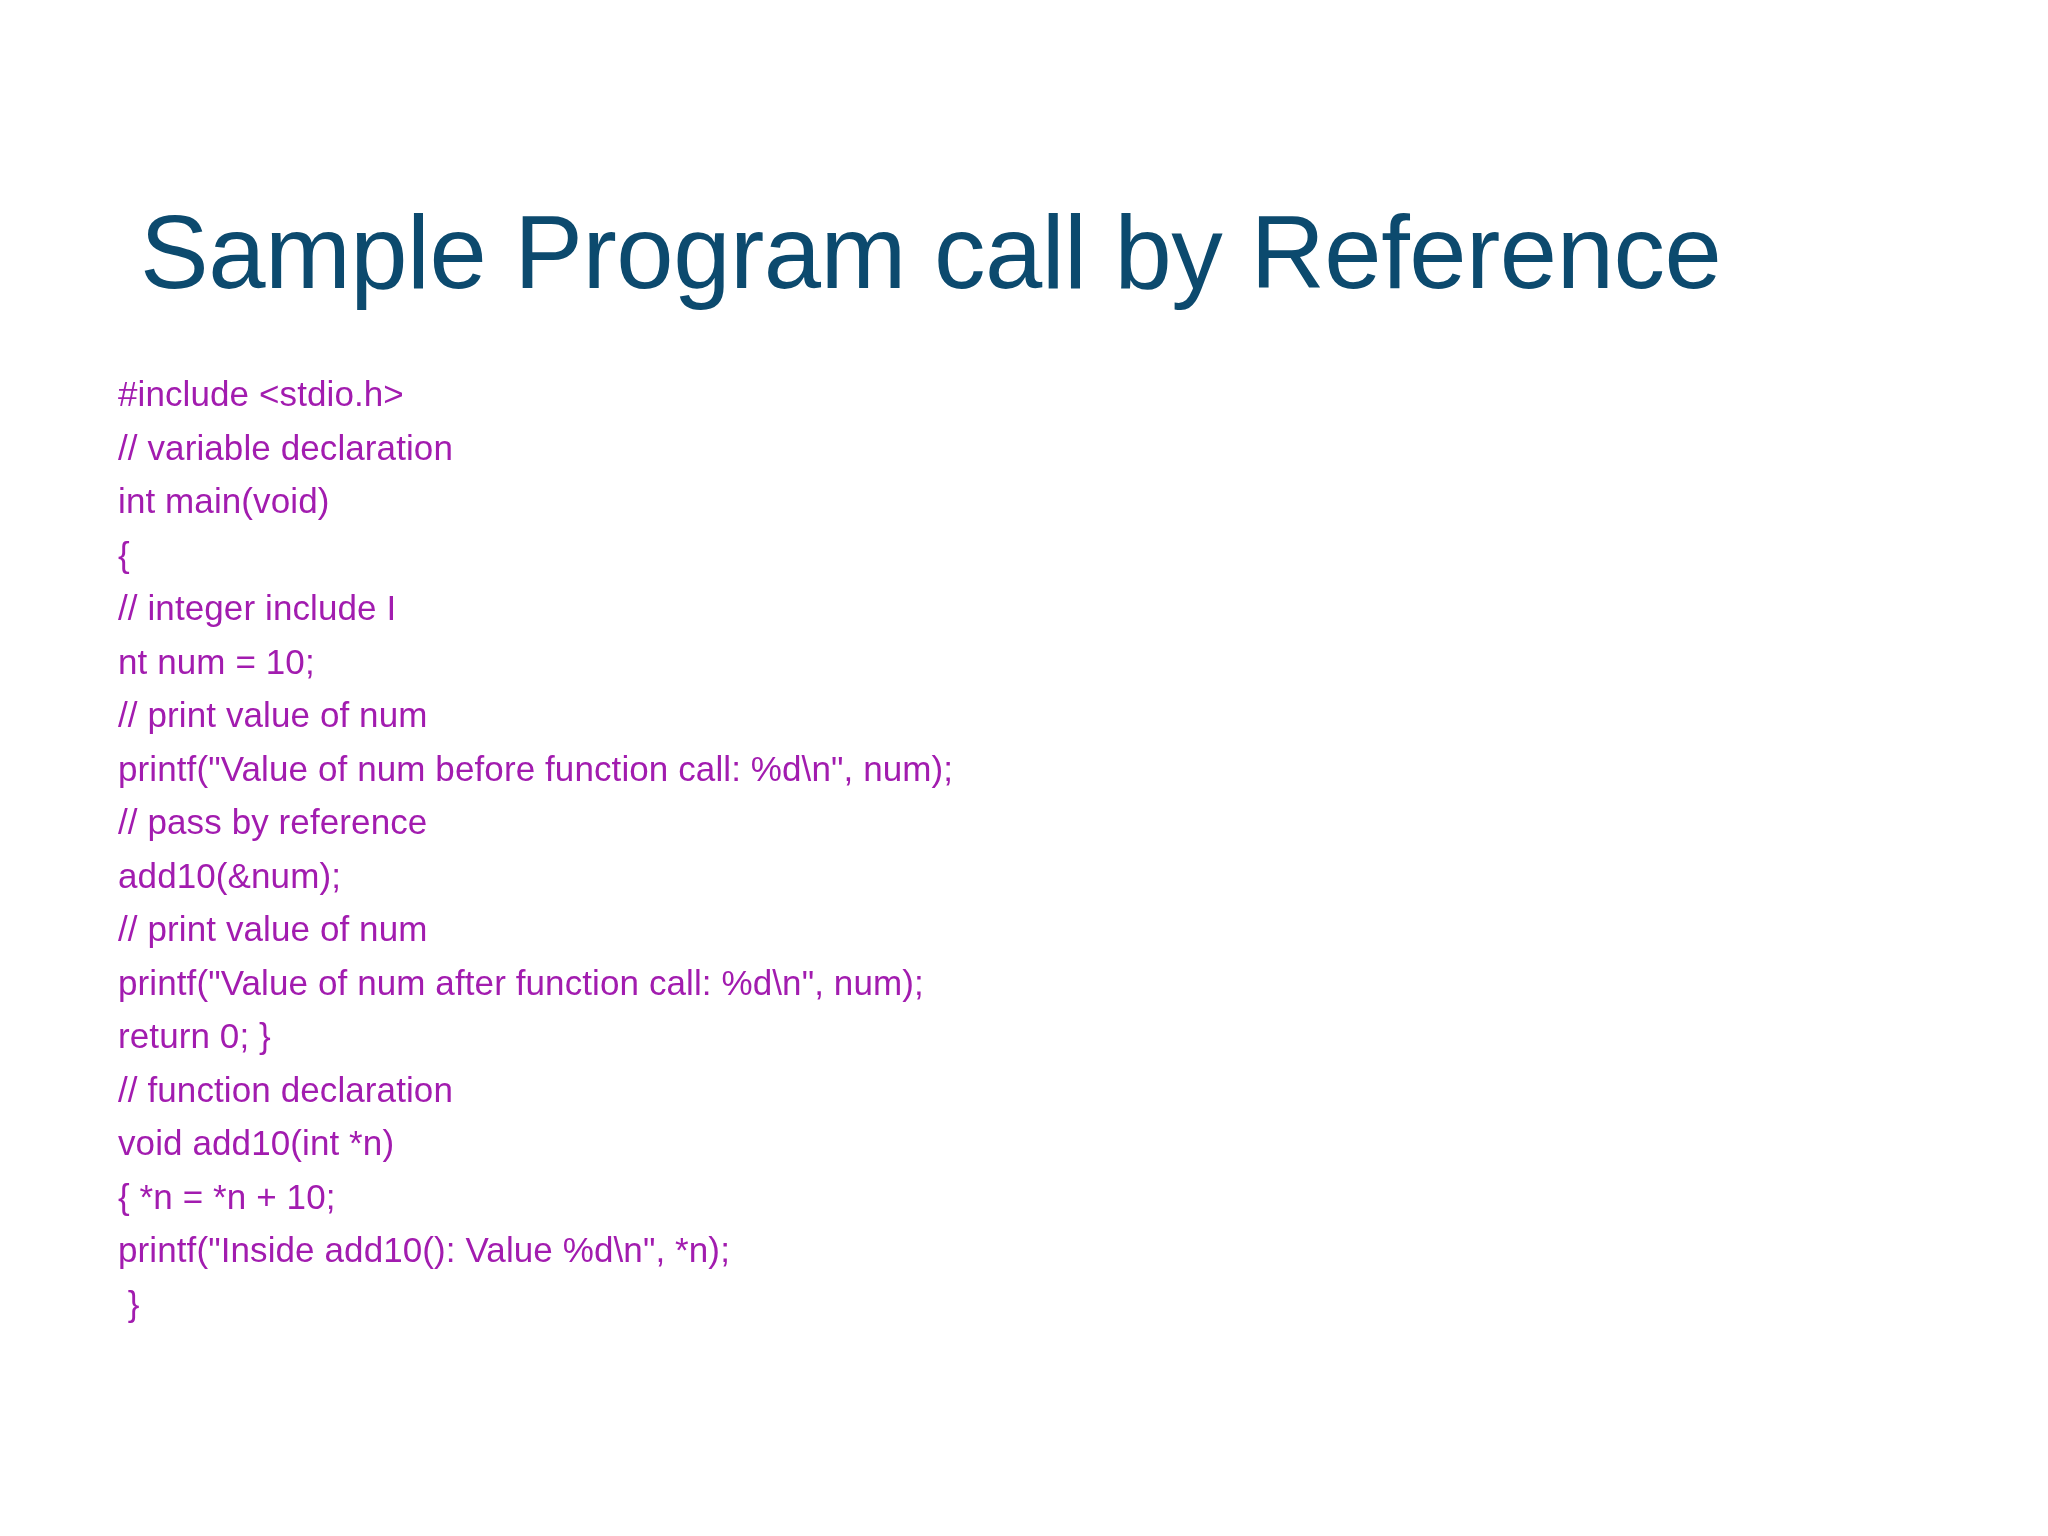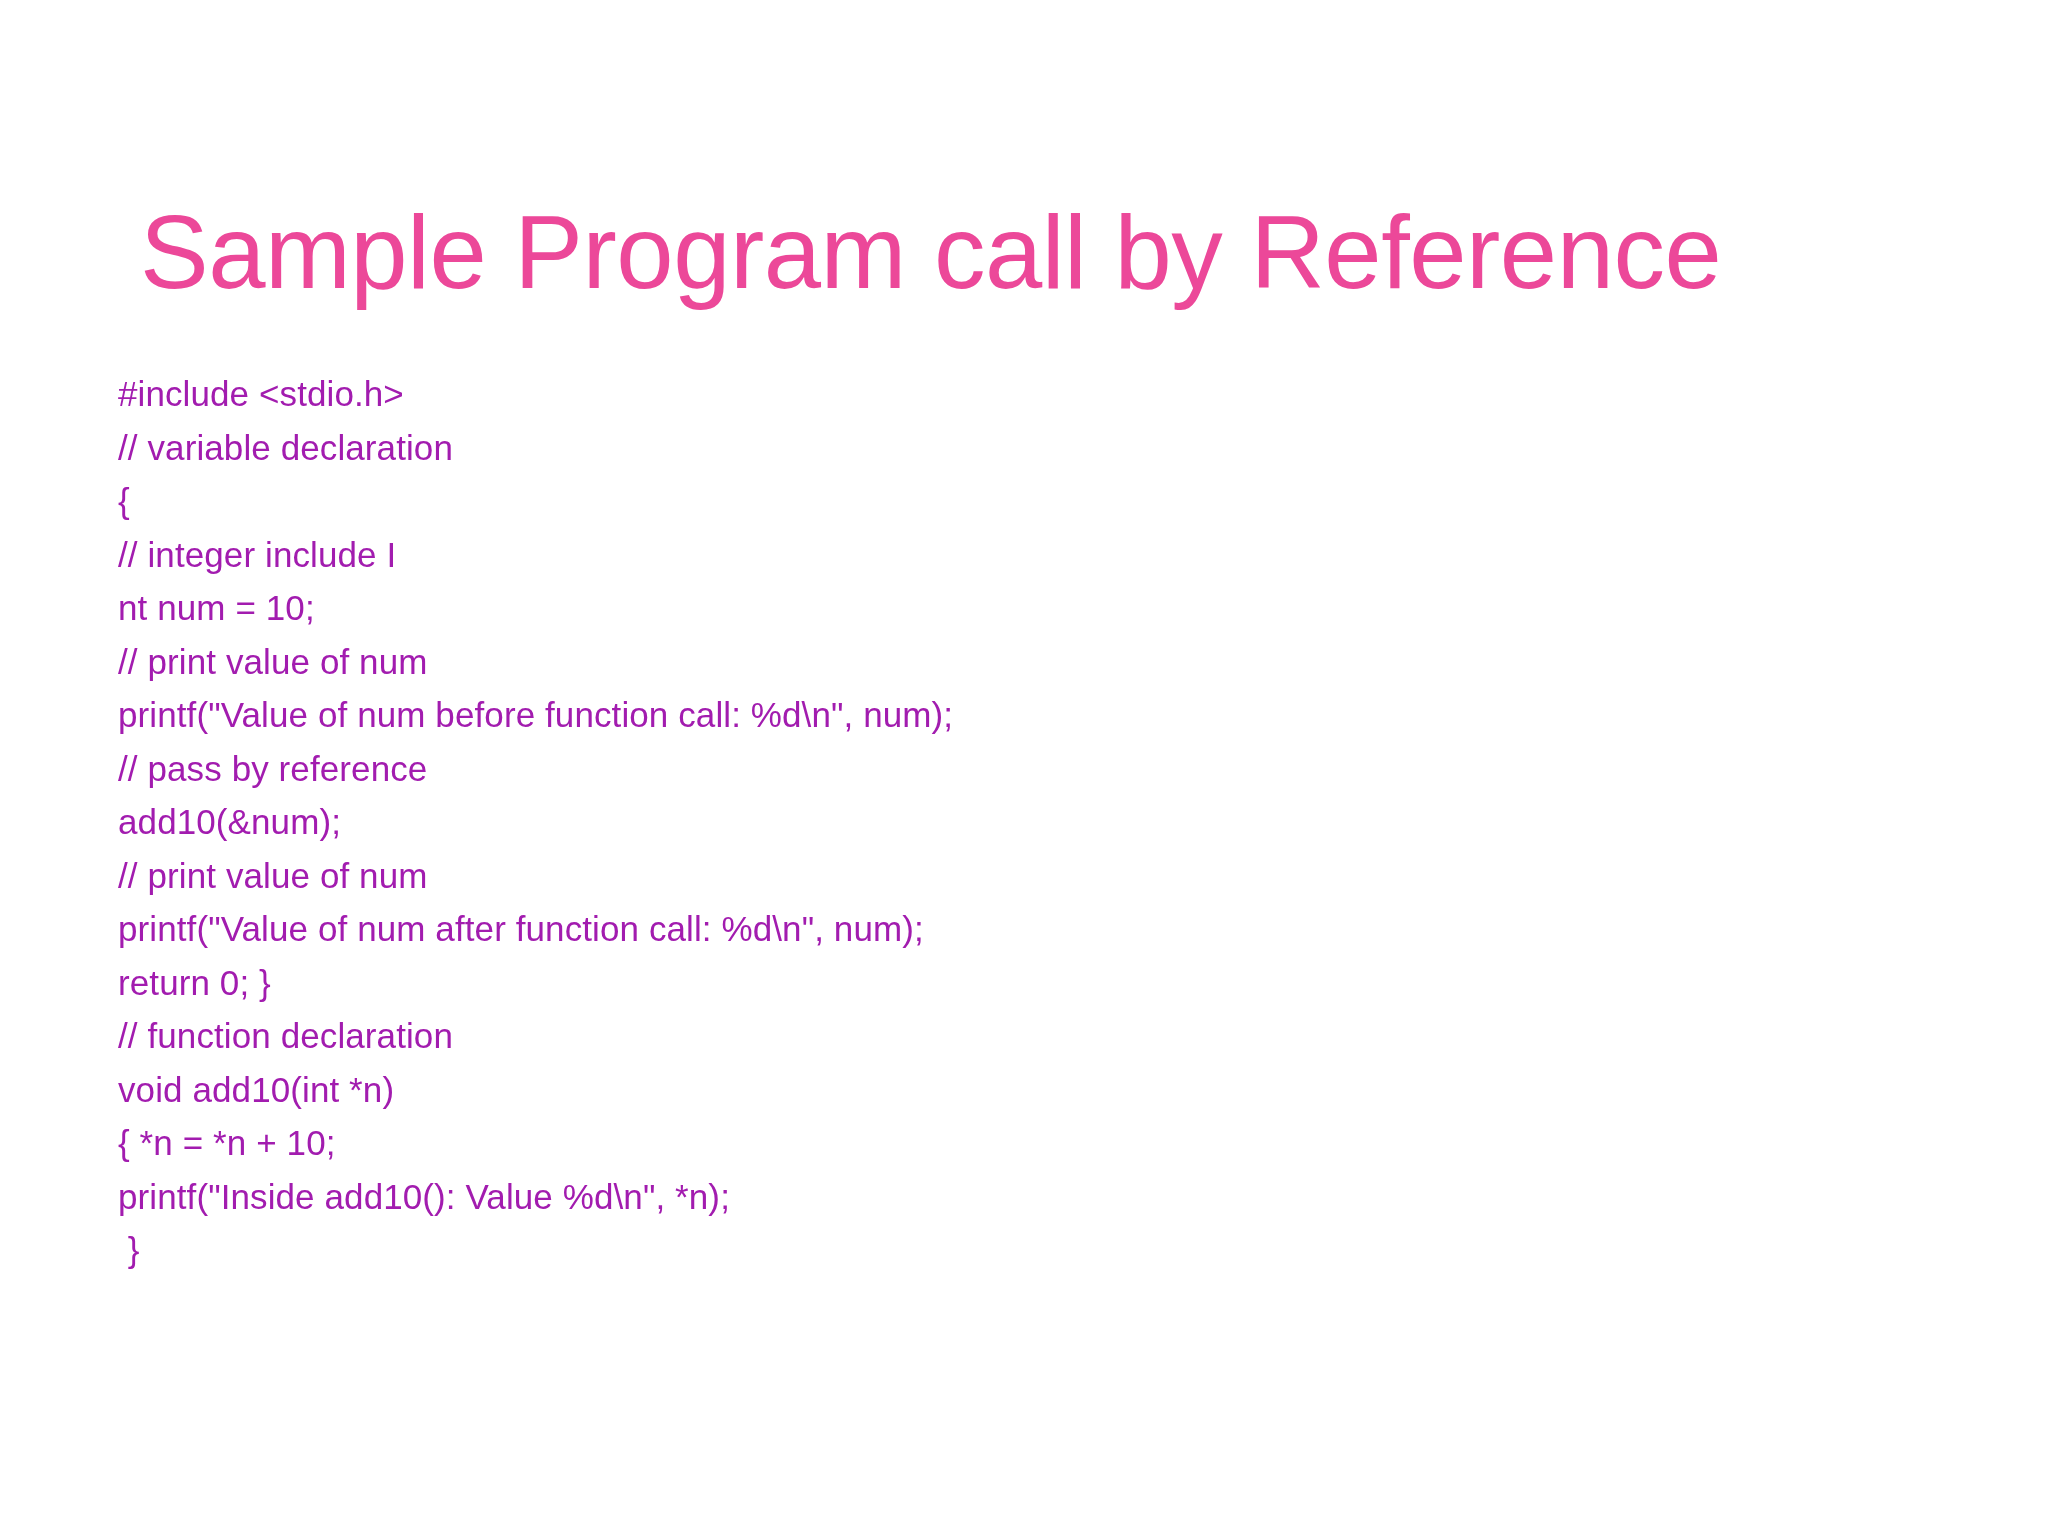--- a/index.html
+++ b/index.html
@@ -21,21 +21,21 @@
   }
   .slide-title {
     position: absolute;
     left: 140px;
     top: 128px;
     width: 1790px;
     font-size: 103px;
     line-height: 1.08;
     font-weight: 400;
     letter-spacing: -0.5px;
-    color: #ec4899;
+    color: #0c4a6e;
     white-space: nowrap;
   }
   .code-block {
     position: absolute;
     left: 118px;
     top: 367px;
     width: 1700px;
   }
   .code-line {
     font-size: 35px;
@@ -49,20 +49,21 @@
 </head>
 <body>
 
 <div class="slide">
 
   <h1 class="slide-title">Sample Program call by Reference</h1>
 
   <div class="code-block">
     <div class="code-line">#include &lt;stdio.h&gt;</div>
     <div class="code-line">// variable declaration</div>
+    <div class="code-line">int main(void)</div>
     <div class="code-line">{</div>
     <div class="code-line">// integer include I</div>
     <div class="code-line">nt num = 10;</div>
     <div class="code-line">// print value of num</div>
     <div class="code-line">printf("Value of num before function call: %d\n", num);</div>
     <div class="code-line">// pass by reference</div>
     <div class="code-line">add10(&amp;num);</div>
     <div class="code-line">// print value of num</div>
     <div class="code-line">printf("Value of num after function call: %d\n", num);</div>
     <div class="code-line">return 0; }</div>

